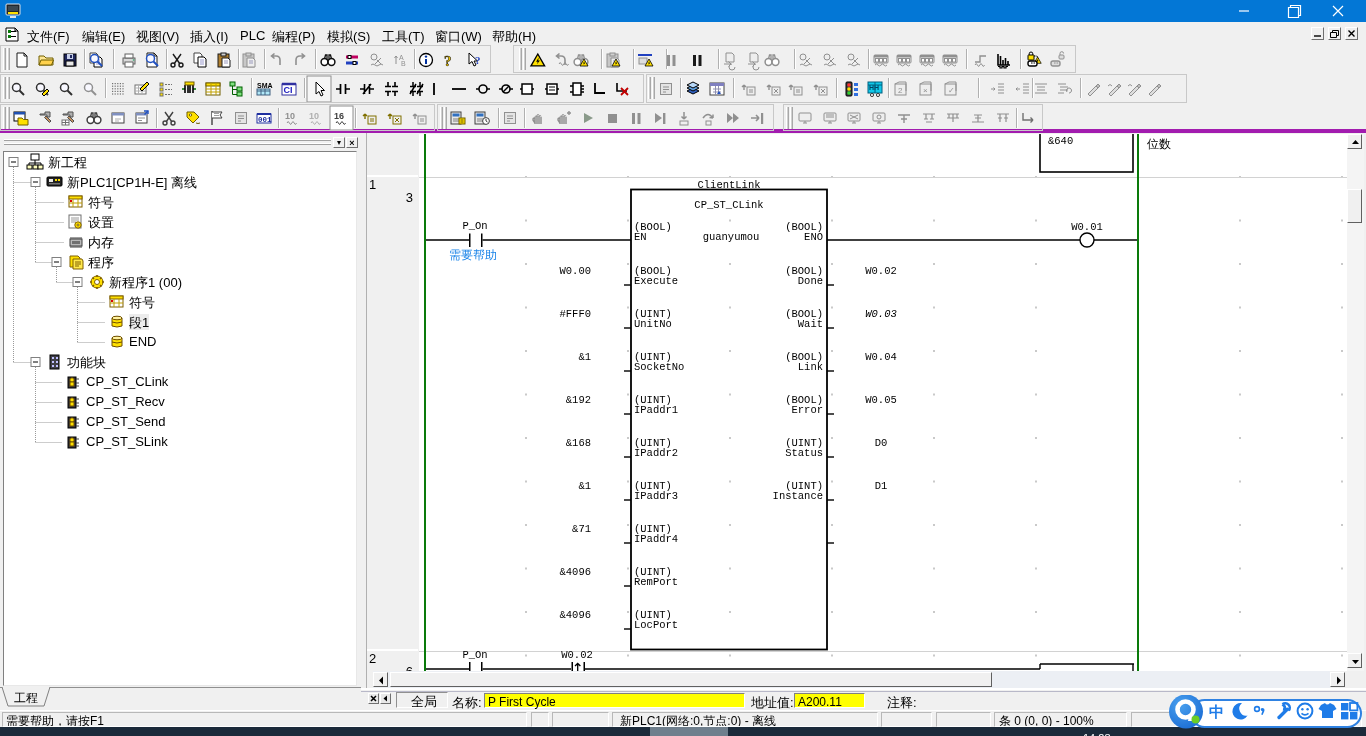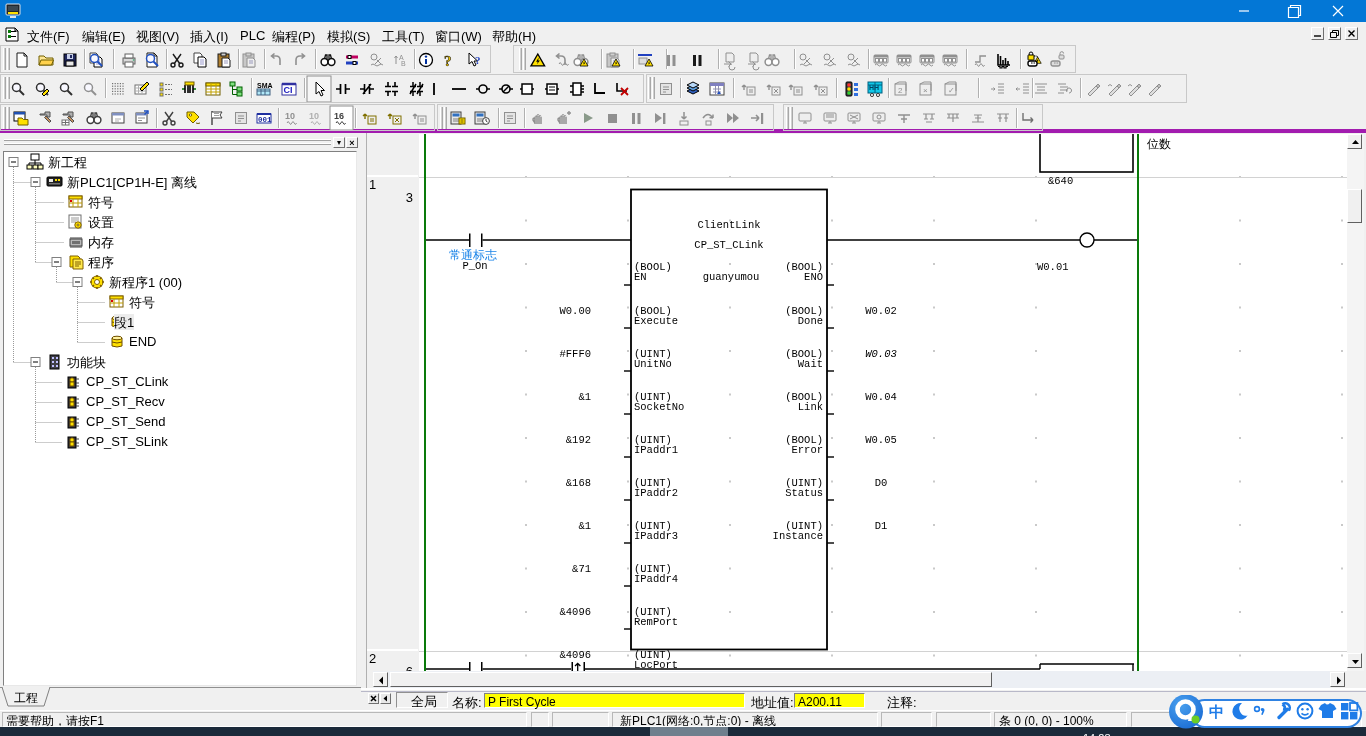--- a/index.html
+++ b/index.html
@@ -12,21 +12,21 @@
 .tbrow{position:absolute;left:0;width:1366px;background:#f0f0f0;}
 #tb1{top:45px;height:29px;}
 #tb2{top:74px;height:30px;}
 #tb3{top:104px;height:29px;border-bottom:4px solid #a21caf;}
 #treepanel{position:absolute;left:0;top:133px;width:361px;height:577px;background:#f0f0f0;}
 #treebox{position:absolute;left:3px;top:18px;width:354px;height:535px;background:#fff;border:1px solid;border-color:#808080 #e8e8e8 #e8e8e8 #808080;}
 .trow{position:absolute;height:16px;font-size:13px;color:#000;white-space:nowrap;text-align:right;}
 #ladder{position:absolute;left:361px;top:133px;width:1005px;height:577px;background:#f0f0f0;}
 #lmargin{position:absolute;left:6px;top:1px;width:51px;height:537px;background:#f0f0f0;}
 #lcontent{position:absolute;left:58px;top:1px;width:928px;height:537px;background:#fff;overflow:hidden;}
-.mono{font-family:"Liberation Mono",monospace;font-size:10.5px;line-height:10px;color:#000;white-space:nowrap;margin-top:40px;}
+.mono{font-family:"Liberation Mono",monospace;font-size:10.5px;line-height:10px;color:#000;white-space:nowrap;}
 #yellowbar{position:absolute;left:361px;top:688px;width:1005px;height:22px;background:#f0f0f0;}
 .yfield{position:absolute;top:5px;height:15px;background:#ff0;border:1px solid;border-color:#808080 #fff #fff #808080;font-size:12px;padding:1px 0 0 3px;}
 .ylabel{position:absolute;top:6px;font-size:13px;color:#000;}
 .sbtn{position:absolute;width:15px;height:15px;background:#f0f0f0;border:1px solid;border-color:#fff #606060 #606060 #fff;}
 .sthumb{position:absolute;background:#f0f0f0;border:1px solid;border-color:#fff #606060 #606060 #fff;}
 #statusbar{position:absolute;left:0;top:710px;width:1366px;height:17px;background:#f0f0f0;border-top:1px solid #fff;}
 .spanel{position:absolute;top:1px;height:15px;border:1px solid #b8b8b8;border-right-color:#fff;border-bottom-color:#fff;background:#f0f0f0;font-size:12px;color:#000;white-space:nowrap;overflow:hidden;}
 #taskbar{position:absolute;left:0;top:727px;width:1366px;height:9px;background:#1b2a3a;overflow:hidden;}
 .mdibtn{position:absolute;top:5px;width:13px;height:13px;background:#f0f0f0;border:1px solid;border-color:#fff #707070 #707070 #fff;}
 #imepill{position:absolute;left:1169px;top:695px;width:200px;height:40px;z-index:50;}
@@ -964,21 +964,21 @@
     </svg>
     <div id="treerows">
         <div class="trow" style="left:44px;top:2px;">新工程</div>
 <div class="trow" style="left:63px;top:22px;">新PLC1[CP1H-E] 离线</div>
 <div class="trow" style="left:84px;top:42px;">符号</div>
 <div class="trow" style="left:84px;top:62px;">设置</div>
 <div class="trow" style="left:84px;top:82px;">内存</div>
 <div class="trow" style="left:84px;top:102px;">程序</div>
 <div class="trow" style="left:105px;top:122px;">新程序1 (00)</div>
 <div class="trow" style="left:125px;top:142px;">符号</div>
-<div class="trow" style="left:110px;top:162px;background:#ececec;">段1</div>
+<div class="trow" style="left:125px;top:162px;background:#ececec;">段1</div>
 <div class="trow" style="left:125px;top:182px;">END</div>
 <div class="trow" style="left:63px;top:202px;">功能块</div>
 <div class="trow" style="left:82px;top:222px;">CP_ST_CLink</div>
 <div class="trow" style="left:82px;top:242px;">CP_ST_Recv</div>
 <div class="trow" style="left:82px;top:262px;">CP_ST_Send</div>
 <div class="trow" style="left:82px;top:282px;">CP_ST_SLink</div>
 </div>
   </div>
   <div style="position:absolute;left:0;top:553.5px;width:361px;height:1px;background:#909090;"></div>
   <svg width="60" height="22" style="position:absolute;left:0;top:554px;">
@@ -1160,21 +1160,21 @@
       <line x1="621" y1="535" x2="621" y2="530" stroke="#000" stroke-width="1.4"></line>
       <line x1="621" y1="530" x2="715" y2="530" stroke="#000" stroke-width="1.4"></line>
       <line x1="714" y1="530" x2="714" y2="537" stroke="#000" stroke-width="1.4"></line>
     </svg>
     <div class="mono abs" style="left:629px;top:2px;">&amp;640</div>
     <div class="abs" style="left:728px;top:2px;font-size:12px;">位数</div>
     <div class="mono abs" style="left:260px;top:46px;width:100px;text-align:center;">ClientLink</div>
     <div class="mono abs" style="left:260px;top:66px;width:100px;text-align:center;">CP_ST_CLink</div>
     <div class="mono abs" style="left:262px;top:98px;width:100px;text-align:center;">guanyumou</div>
     <div class="mono abs" style="left:31px;top:87px;width:50px;text-align:center;">P_On</div>
-    <div class="abs" style="left:30px;top:113px;font-size:12px;color:#1b84e8;">常通标志</div>
+    <div class="abs" style="left:30px;top:113px;font-size:12px;color:#1b84e8;">需要帮助</div>
     <div class="mono abs" style="left:31px;top:516px;width:50px;text-align:center;">P_On</div>
     <div class="mono abs" style="left:133px;top:516px;width:50px;text-align:center;">W0.02</div>
 
     <div class="mono abs" style="left:72px;top:132px;width:100px;text-align:right;">W0.00</div>
     <div class="mono abs" style="left:72px;top:175px;width:100px;text-align:right;">#FFF0</div>
     <div class="mono abs" style="left:72px;top:218px;width:100px;text-align:right;">&amp;1</div>
     <div class="mono abs" style="left:72px;top:261px;width:100px;text-align:right;">&amp;192</div>
     <div class="mono abs" style="left:72px;top:304px;width:100px;text-align:right;">&amp;168</div>
     <div class="mono abs" style="left:72px;top:347px;width:100px;text-align:right;">&amp;1</div>
     <div class="mono abs" style="left:72px;top:390px;width:100px;text-align:right;">&amp;71</div>
@@ -1199,21 +1199,21 @@
     <div class="mono abs" style="left:304px;top:261px;width:100px;text-align:right;">(BOOL)<br>Error</div>
     <div class="mono abs" style="left:304px;top:304px;width:100px;text-align:right;">(UINT)<br>Status</div>
     <div class="mono abs" style="left:304px;top:347px;width:100px;text-align:right;">(UINT)<br>Instance</div>
 
     <div class="mono abs" style="left:412px;top:132px;width:100px;text-align:center;">W0.02</div>
     <div class="mono abs" style="left:412px;top:175px;width:100px;text-align:center;font-style:italic;">W0.03</div>
     <div class="mono abs" style="left:412px;top:218px;width:100px;text-align:center;">W0.04</div>
     <div class="mono abs" style="left:412px;top:261px;width:100px;text-align:center;">W0.05</div>
     <div class="mono abs" style="left:412px;top:304px;width:100px;text-align:center;">D0</div>
     <div class="mono abs" style="left:412px;top:347px;width:100px;text-align:center;">D1</div>
-    <div class="mono abs" style="left:618px;top:88px;width:100px;">W0.01</div>
+    <div class="mono abs" style="left:618px;top:88px;width:100px;text-align:center;">W0.01</div>
   </div>
 
   <div class="abs" id="vscroll" style="left:986px;top:1px;width:17px;height:537px;background:#f4f4f4;">
     <div class="sbtn" style="left:0;top:0;">
         <svg width="15" height="15">
           <path d="M4 9 L7.5 5 L11 9 Z" fill="#000"></path>
         </svg>
       </div>
     <div class="sthumb" style="left:0;top:55px;width:15px;height:34px;"></div>
     <div class="sbtn" style="left:0;top:519px;">

